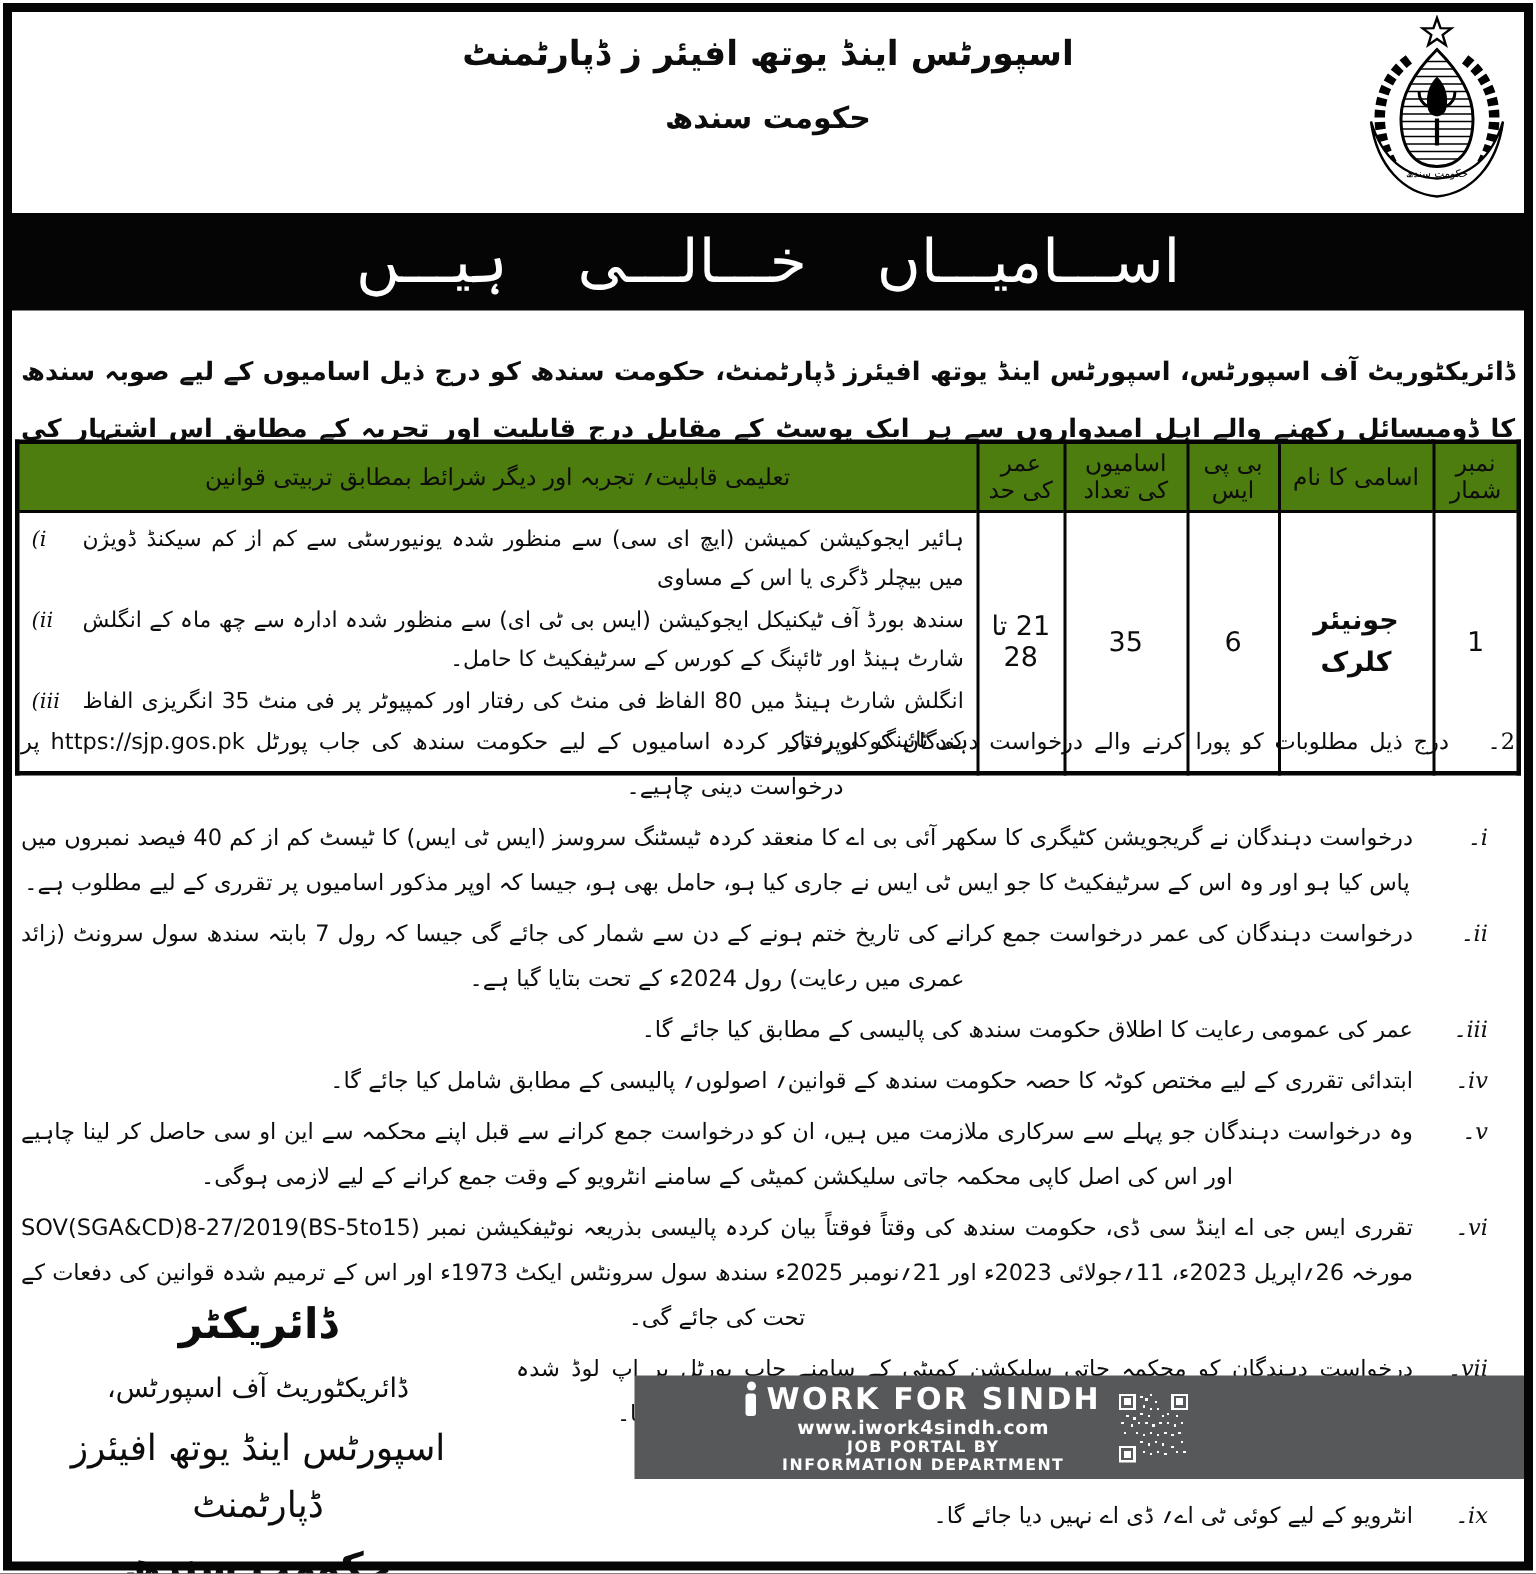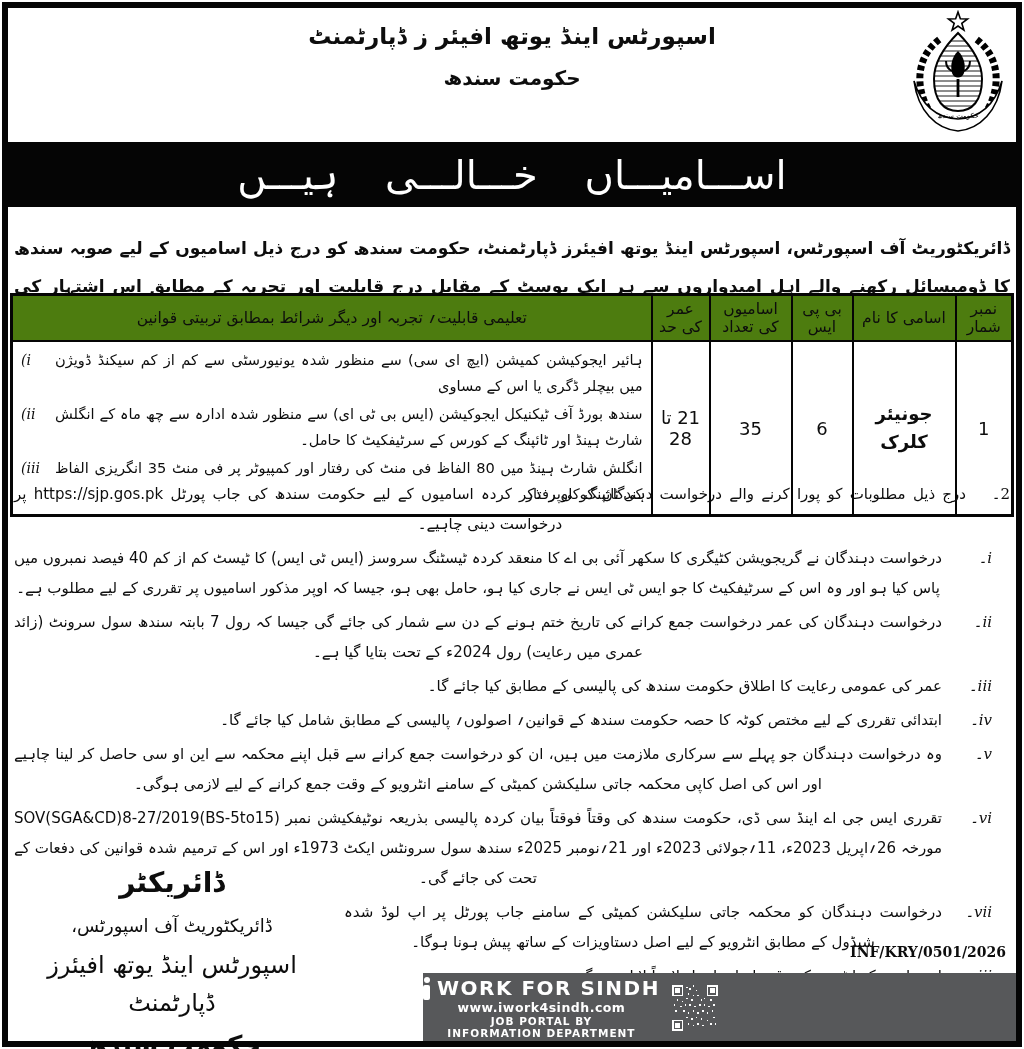--- a/index.html
+++ b/index.html
@@ -77,22 +77,22 @@
   .sig-l4{font-size:26px;font-weight:bold;line-height:46px;}
 
   
   .ref-number{
     position:absolute;right:18px;top:944px;direction:ltr;
     font-family:"DejaVu Serif",serif;font-weight:bold;font-size:14px;
   }
 
   
   .footer-banner{
-    position:absolute;left:423px;right:8px;top:973px;height:69px;background:#57585a;
-    display:flex;align-items:center;justify-content:flex-start;
+    position:absolute;left:423px;right:8px;top:917px;height:69px;background:#57585a;
+    display:flex;align-items:center;justify-content:center;
   }
   .fb-group{display:flex;align-items:center;margin-right:150px;}
   .fb-textblock{text-align:center;color:#fff;}
   .fb-titleline{display:flex;align-items:flex-start;justify-content:center;}
   .logo-i{display:inline-flex;flex-direction:column;align-items:center;margin:0 7px 0 0;}
   .logo-i .dot{width:6px;height:6px;background:#fff;border-radius:50%;margin-bottom:2px;}
   .logo-i .bar{width:7px;height:15px;background:#fff;border-radius:2px;}
   .fb-title{font-size:20px;font-weight:bold;letter-spacing:1.5px;line-height:22px;white-space:nowrap;}
   .fb-site{font-size:12.5px;font-weight:bold;line-height:15px;letter-spacing:.5px;}
   .fb-line{font-size:10.5px;font-weight:bold;line-height:12px;letter-spacing:1px;}

